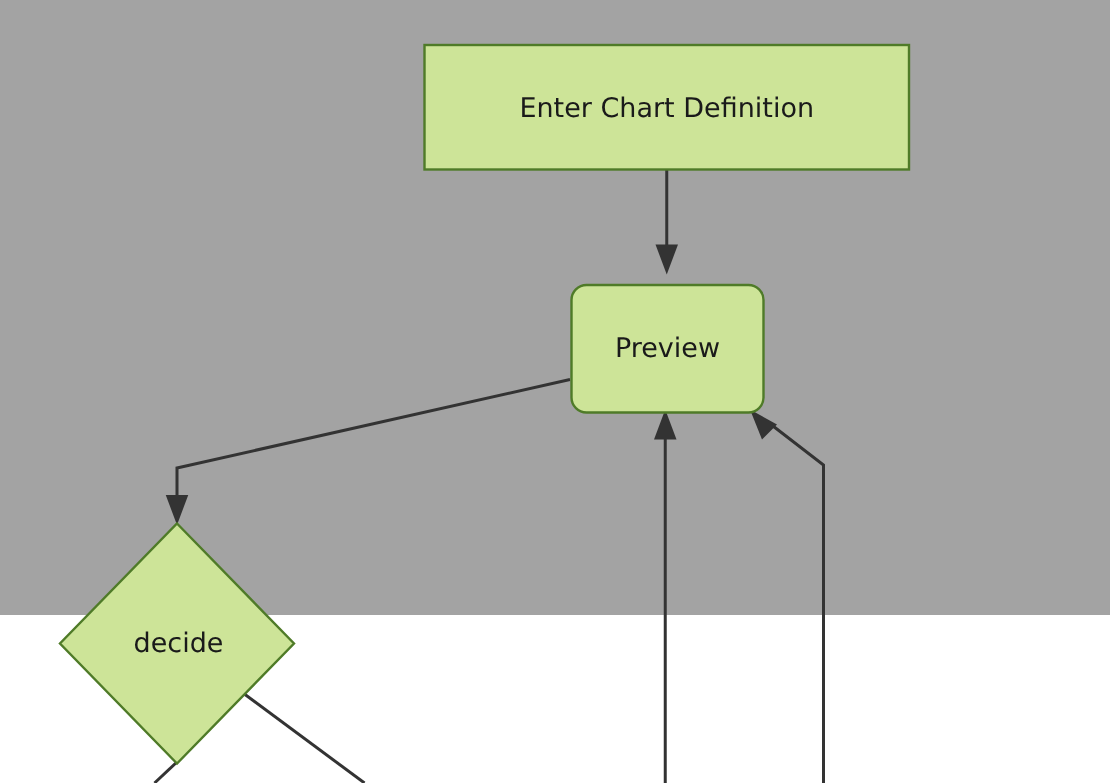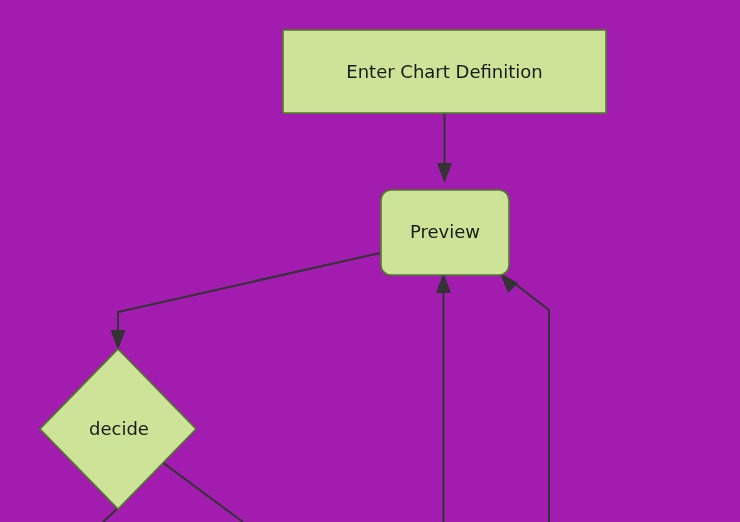--- a/index.html
+++ b/index.html
@@ -9,22 +9,22 @@
   }
   body {
     width: 740px;
     height: 522px;
     overflow: hidden;
     font-family: "DejaVu Sans", "Liberation Sans", sans-serif;
   }
   #diagram-root {
     position: relative;
     width: 740px;
-    height: 522px;
-    background: #a21caf;
+    height: 410px;
+    background: #a3a3a3;
   }
   svg.flow-canvas {
     position: absolute;
     left: 0;
     top: 0;
     width: 740px;
     height: 522px;
     display: block;
   }
   .node-shape {

